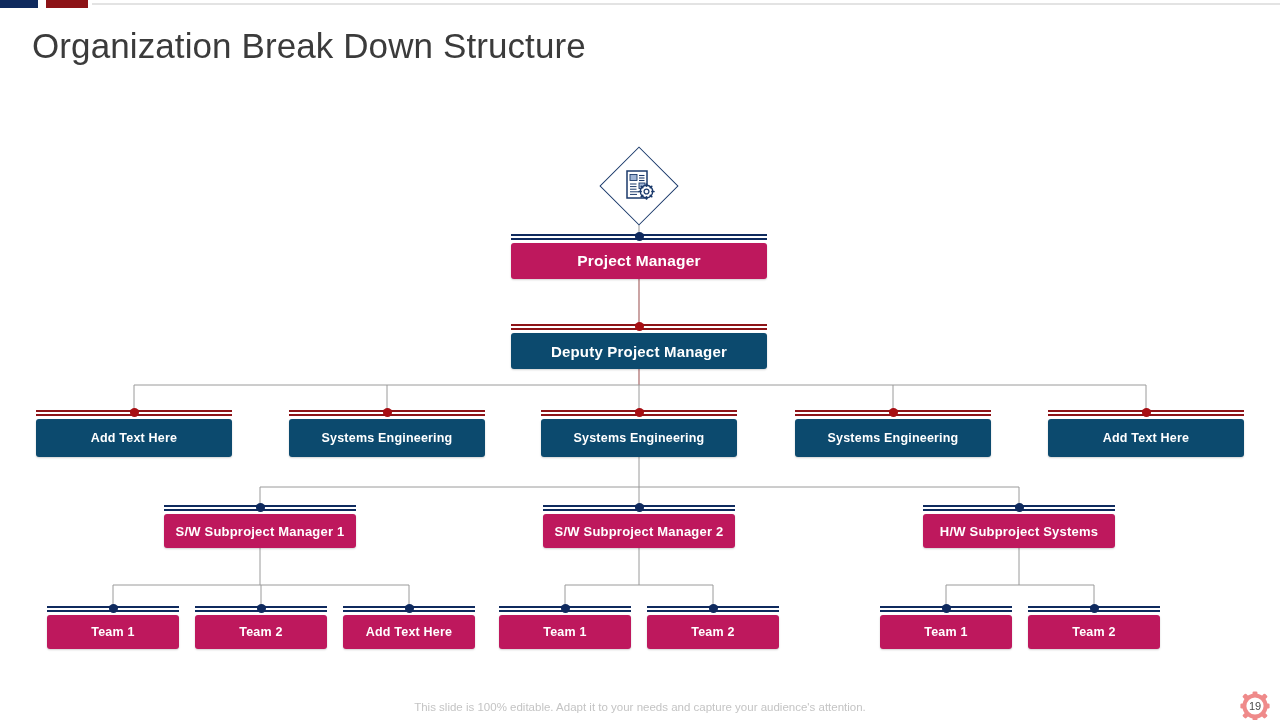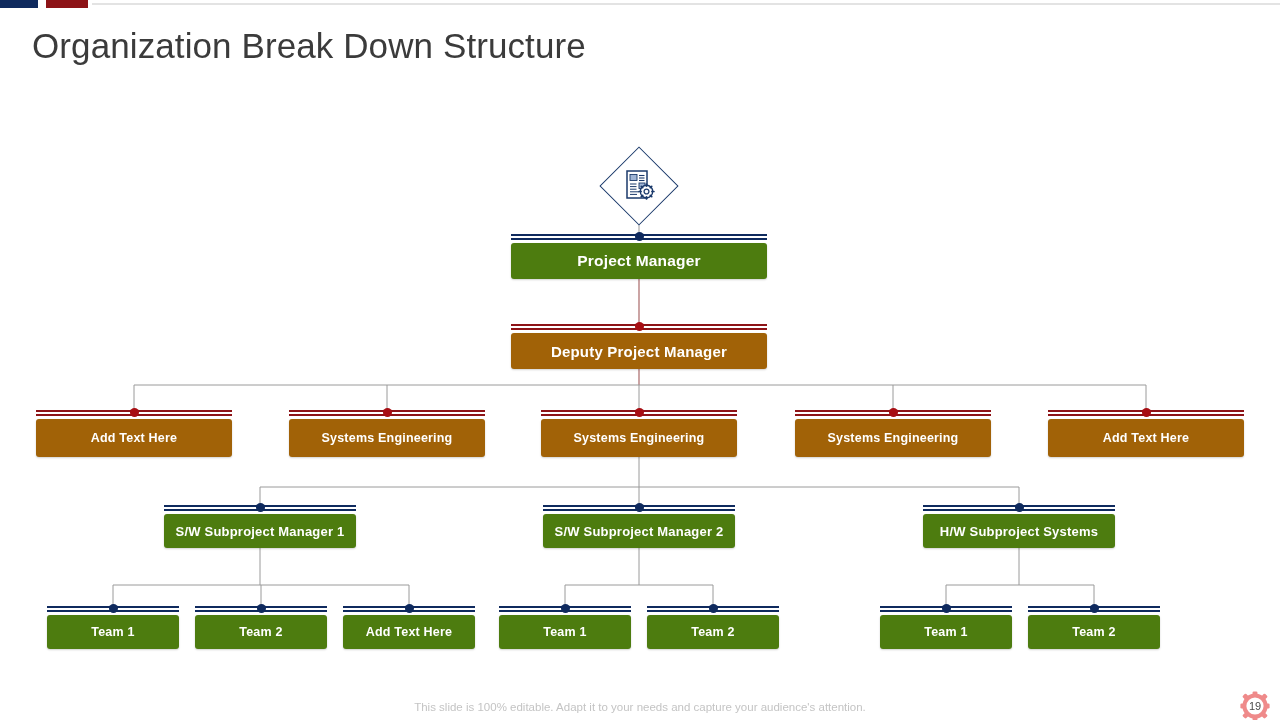--- a/index.html
+++ b/index.html
@@ -132,26 +132,26 @@
     position: absolute;
     width: 9px; height: 9px;
     border-radius: 50%;
     top: -2.5px;
     left: 50%;
     margin-left: -4.5px;
   }
 
   .node.navy .cap,
   .node.navy .cap2 { background: #0f2a5e; }
-  .node.navy .box  { background: #4d7c0f; }
+  .node.navy .box  { background: #be185d; }
   .node.navy .dot  { background: #0f2a5e; }
 
   .node.red .cap,
   .node.red .cap2 { background: #8d1317; }
-  .node.red .box  { background: #a16207; }
+  .node.red .box  { background: #0c4a6e; }
   .node.red .dot  { background: #a70e13; }
 
   .node.lvl1 .box { height: 36px; font-size: 15.5px; }
   .node.lvl2 .box { height: 36px; font-size: 15px; }
   .node.lvl3 .box { height: 38px; font-size: 12.5px; }
   .node.lvl4 .box { height: 34px; font-size: 13px; text-align: right; }
   .node.lvl5 .box { height: 34px; font-size: 12.5px; }
 
   
   .footer-note {

